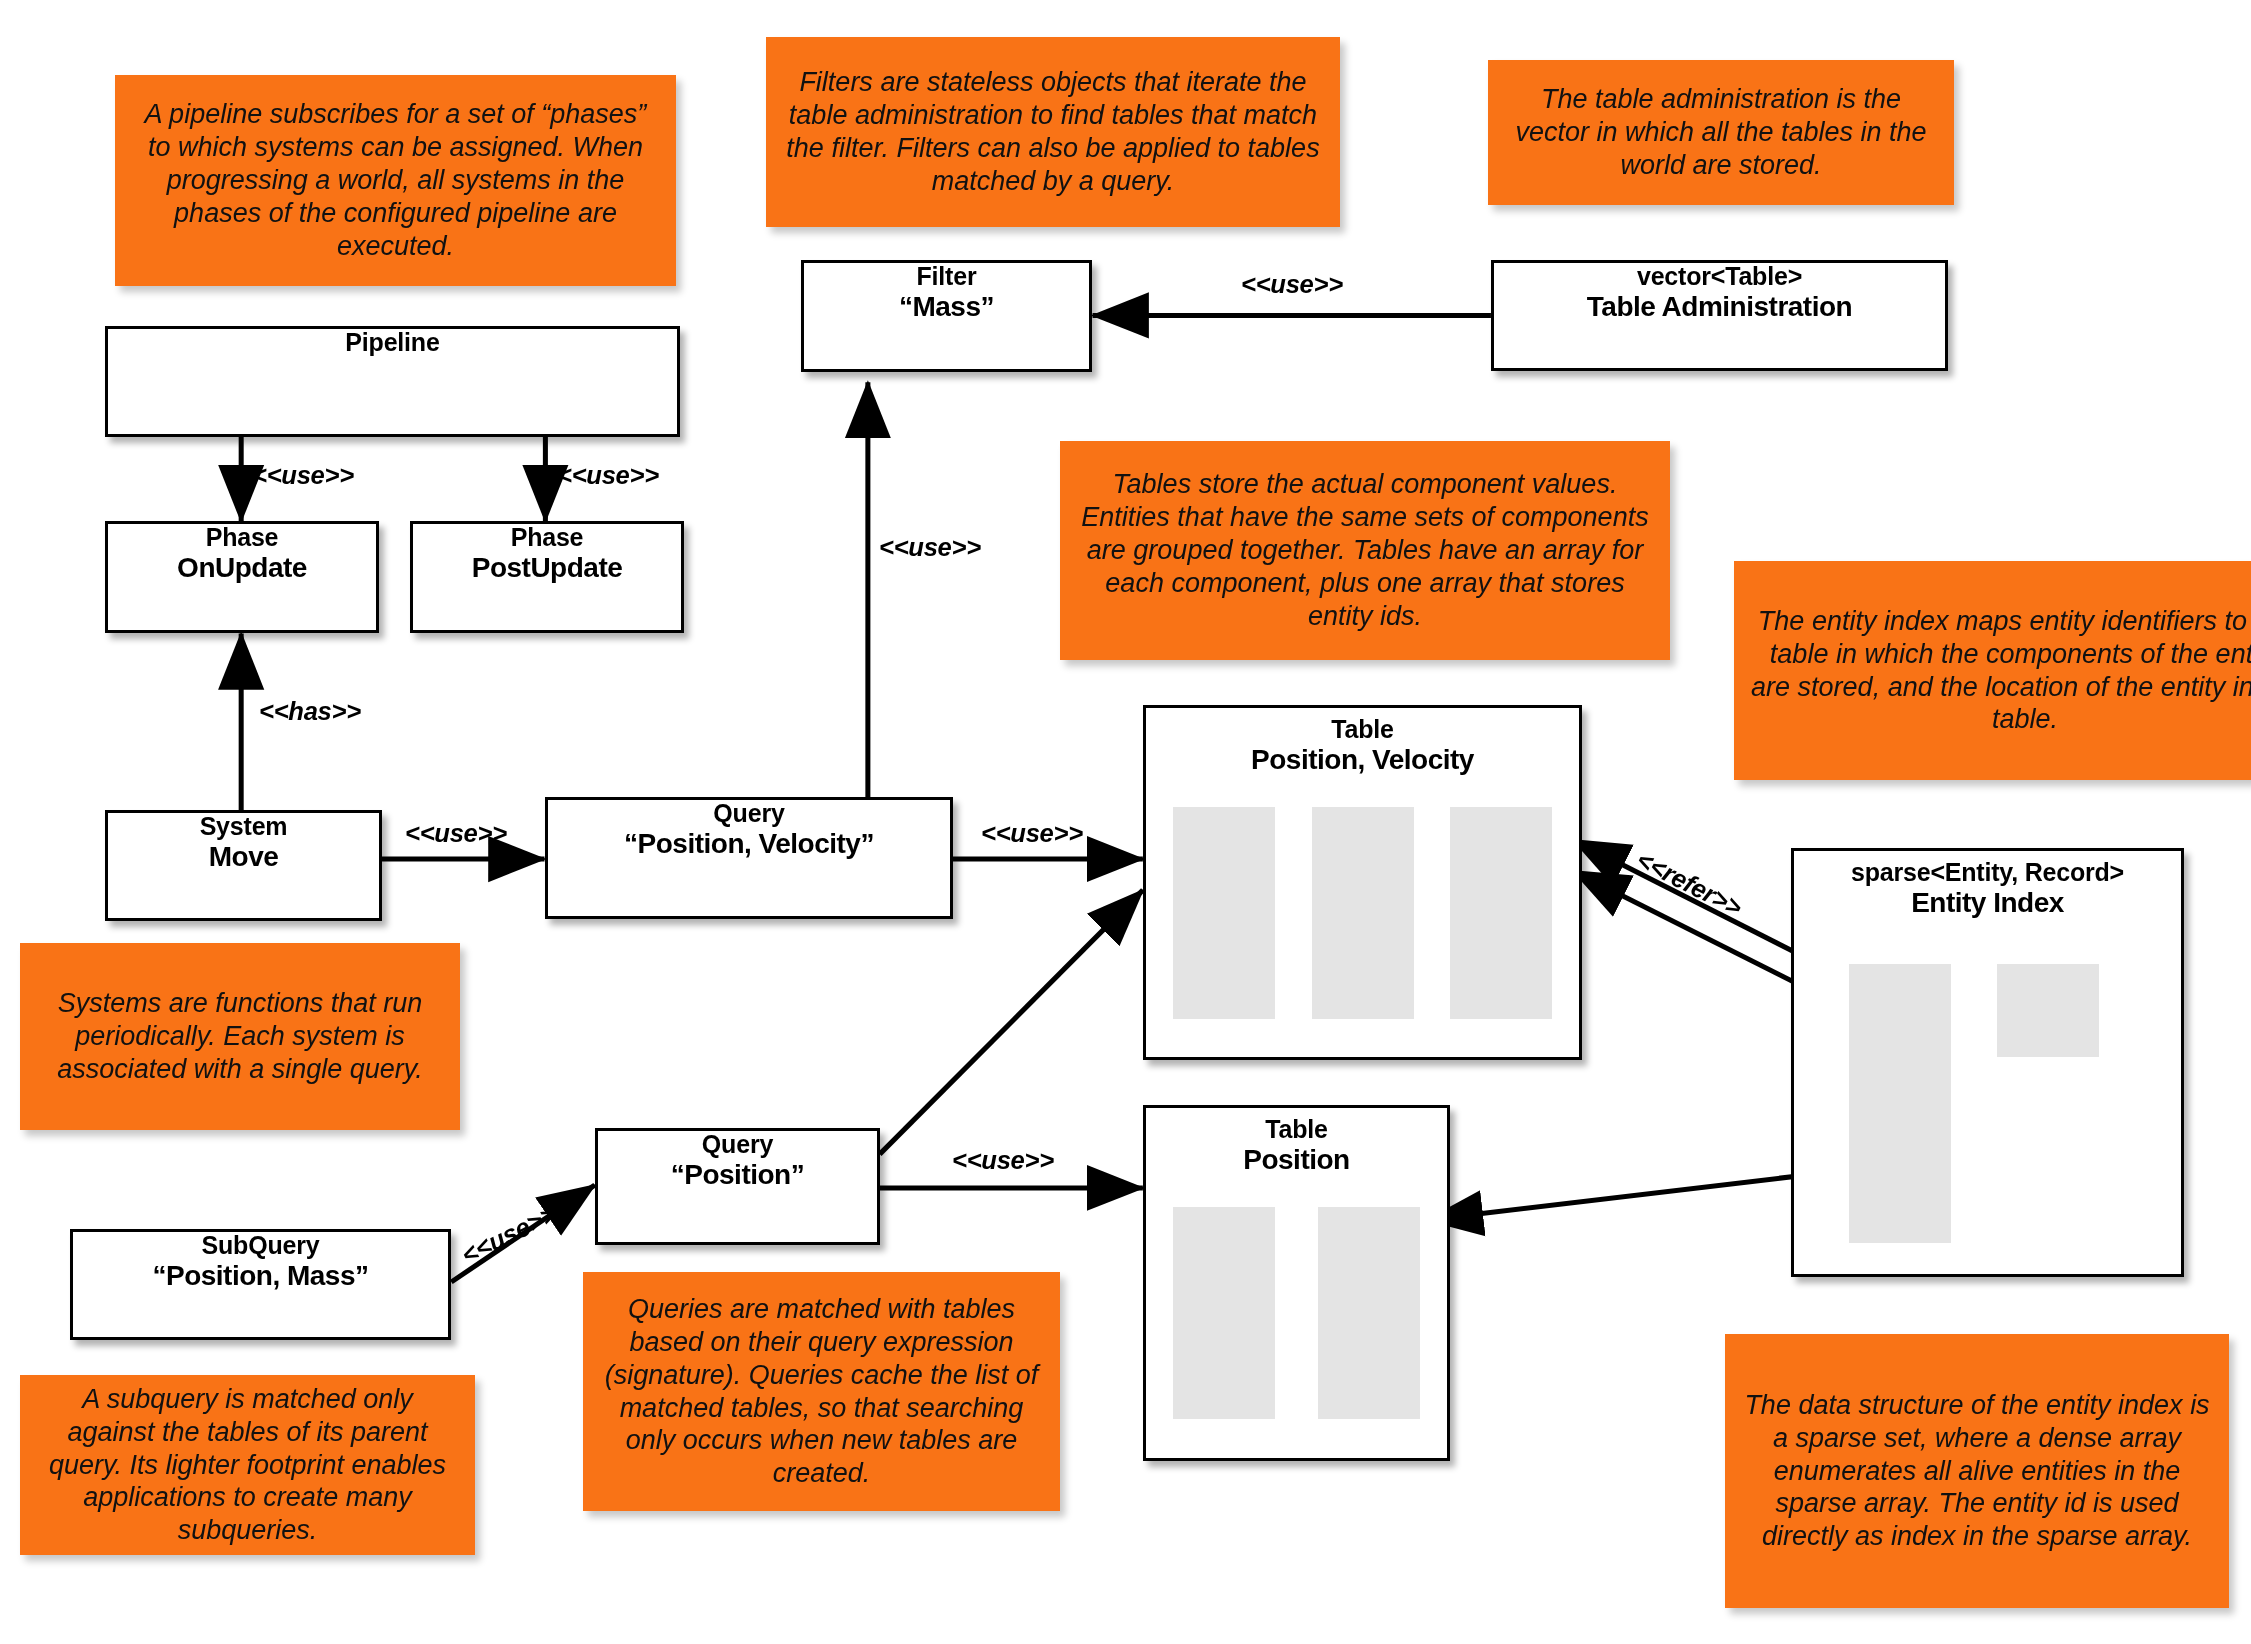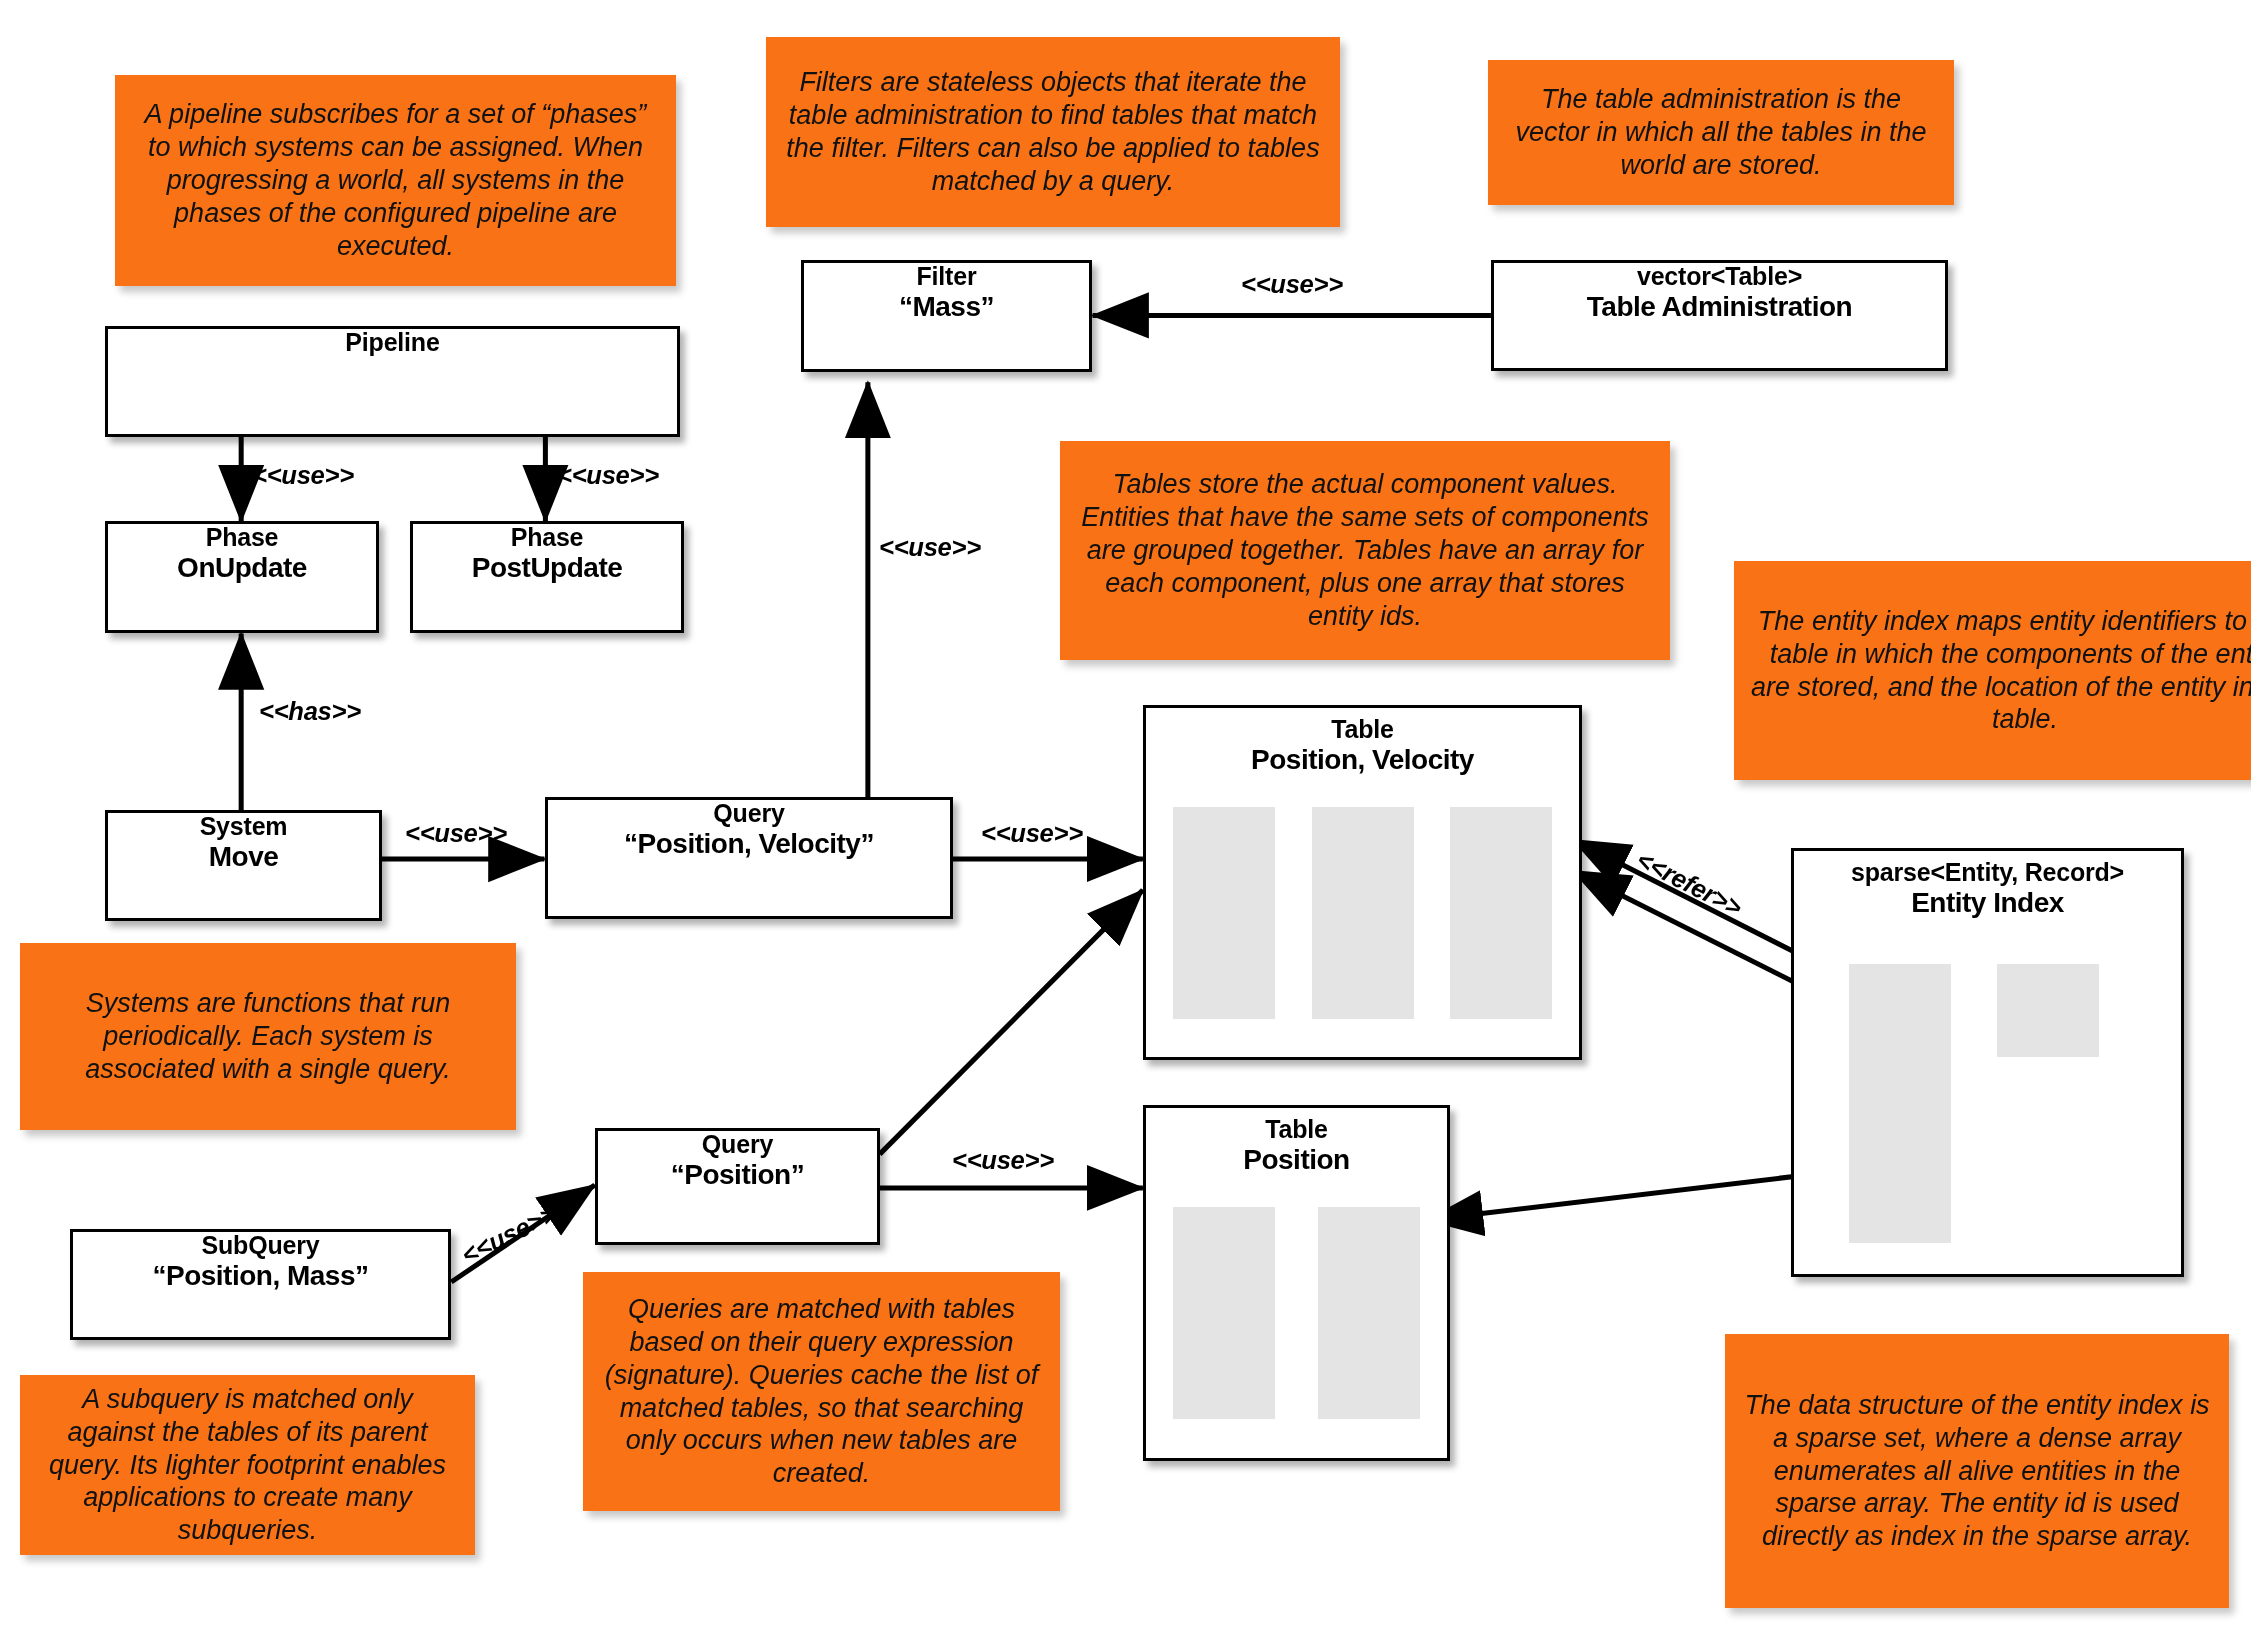--- a/index.html
+++ b/index.html
@@ -121,21 +121,21 @@
   <div class="note" style="left:115px;top:75px;width:561px;height:211px;">A pipeline subscribes for a set of “phases” to which systems can be assigned. When progressing a world, all systems in the phases of the configured pipeline are executed.</div>
 
   <div class="note" style="left:766px;top:37px;width:574px;height:190px;">Filters are stateless objects that iterate the table administration to find tables that match the filter. Filters can also be applied to tables matched by a query.</div>
 
   <div class="note" style="left:1488px;top:60px;width:466px;height:145px;">The table administration is the vector in which all the tables in the world are stored.</div>
 
   <div class="note" style="left:1060px;top:441px;width:610px;height:219px;">Tables store the actual component values. Entities that have the same sets of components are grouped together. Tables have an array for each component, plus one array that stores entity ids.</div>
 
   <div class="note" style="left:1734px;top:561px;width:582px;height:219px;">The entity index maps entity identifiers to the table in which the components of the entity are stored, and the location of the entity in the table.</div>
 
-  <div class="note" style="left:20px;top:943px;width:496px;height:187px;">Systems are functions that run periodically. Each system is associated with a single query.</div>
+  <div class="note" style="left:20px;top:943px;width:440px;height:187px;">Systems are functions that run periodically. Each system is associated with a single query.</div>
 
   <div class="note" style="left:583px;top:1272px;width:477px;height:239px;">Queries are matched with tables based on their query expression (signature). Queries cache the list of matched tables, so that searching only occurs when new tables are created.</div>
 
   <div class="note" style="left:20px;top:1375px;width:455px;height:180px;">A subquery is matched only against the tables of its parent query. Its lighter footprint enables applications to create many subqueries.</div>
 
   <div class="note" style="left:1725px;top:1334px;width:504px;height:274px;">The data structure of the entity index is a sparse set, where a dense array enumerates all alive entities in the sparse array. The entity id is used directly as index in the sparse array.</div>
 
   <div class="node" style="left:105px;top:326px;width:575px;height:111px;">
     <div class="stereo">Pipeline</div>
   </div>

